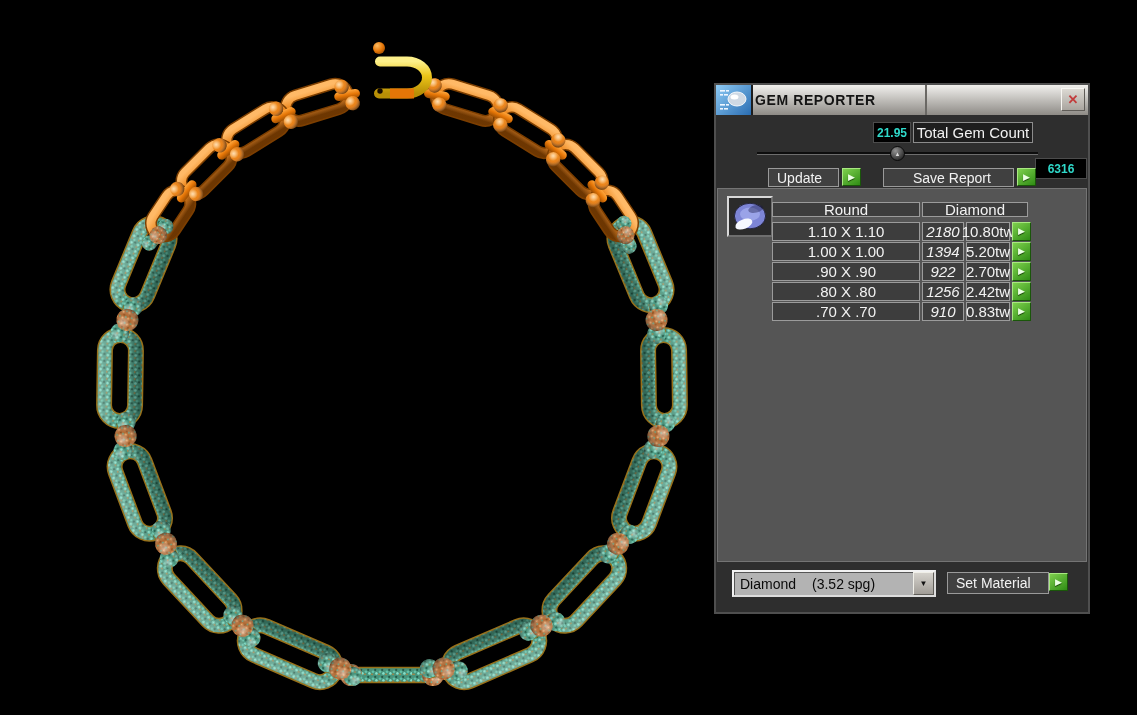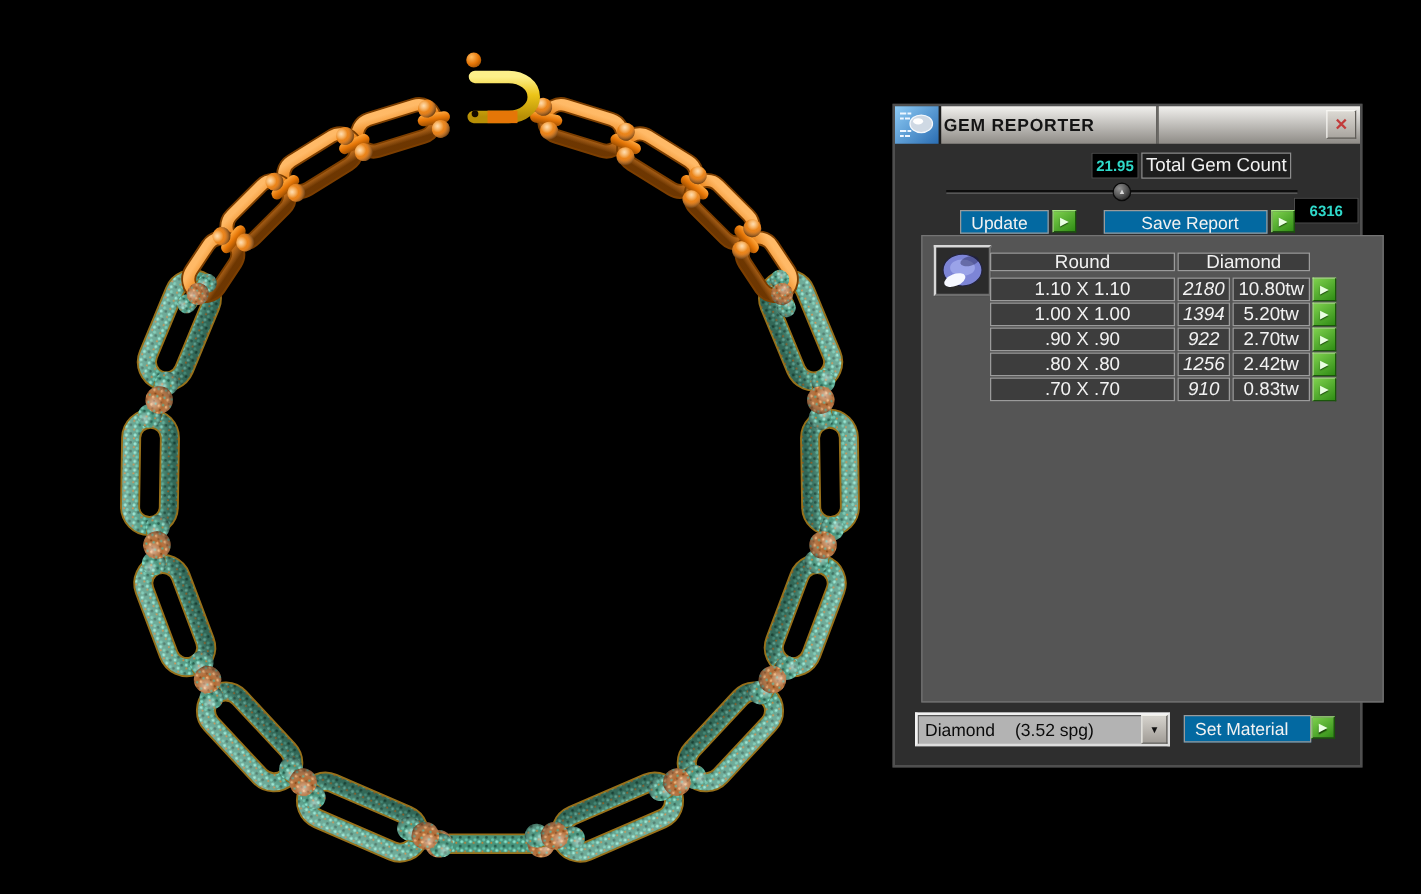--- a/index.html
+++ b/index.html
@@ -30,42 +30,42 @@
   #wlabel{left:1px;top:37px;width:155px;}   #wval{left:157px;top:37px;width:38px;}
   #clabel{left:197px;top:37px;width:120px;} #cval{left:319px;top:37px;width:52px;margin-top:36px;}
 
   .slider-track{position:absolute;left:41px;top:67px;width:281px;height:2px;
                 background:#0d0d0d;border-bottom:1px solid #6e6e6e;cursor:pointer;}
   .slider-handle{position:absolute;left:174px;top:61px;width:15px;height:15px;border-radius:50%;
                  background:radial-gradient(circle at 35% 30%,#939393,#2c2c2c 78%);
                  border:1px solid #0a0a0a;color:#dcdcdc;font-size:6px;
                  display:flex;align-items:center;justify-content:center;cursor:pointer;box-sizing:border-box;}
 
-  .cmd-box{position:absolute;height:19px;background:#0369a1;border:1px solid #9a9a9a;
+  .cmd-box{position:absolute;height:19px;background:#404040;border:1px solid #9a9a9a;
            color:#f2f2f2;font-size:14px;display:flex;align-items:center;padding-left:8px;box-sizing:border-box;}
   #updateBox{left:52px;top:83px;width:71px;}
   #saveBox{left:167px;top:83px;width:131px;padding-left:29px;}
   .gbtn{width:19px;height:18px;background:linear-gradient(145deg,#7ed04e,#2f8c14);
         border:1px solid;border-color:#a9e882 #1a560a #1a560a #a9e882;color:#eaffe2;
         font-size:9px;line-height:1;display:flex;align-items:center;justify-content:center;
         text-shadow:0 1px 1px #143d04;cursor:pointer;padding:0;box-sizing:border-box;}
   #updateGo{position:absolute;left:126px;top:83px;}
   #saveGo{position:absolute;left:301px;top:83px;}
 
   .groupbox{position:absolute;left:1px;top:103px;width:370px;height:374px;
-            background:#555;border:1px solid #747474;box-sizing:border-box;margin-left:20px;}
+            background:#555;border:1px solid #747474;box-sizing:border-box;}
   .gem-icon-btn{position:absolute;left:9px;top:7px;width:46px;height:41px;background:#2b2b2b;
                 border:2px solid;border-color:#d8d8d8 #6e6e6e #6e6e6e #d8d8d8;box-sizing:border-box;
                 cursor:pointer;padding:0;display:flex;align-items:center;justify-content:center;}
   .gtable{position:absolute;left:54px;top:13px;}
   .trow{display:flex;height:19px;margin-bottom:1px;align-items:stretch;}
   .thead{height:15px;margin-bottom:5px;}
   .tcell{background:#3d3d3d;border:1px solid #9b9b9b;box-sizing:border-box;color:#f2f2f2;
          font-size:15px;display:flex;align-items:center;justify-content:center;}
-  .c-size{width:148px;} .c-cnt{width:42px;margin-left:2px;font-style:italic;} .c-wt{width:62px;margin-left:2px;}
+  .c-size{width:148px;} .c-cnt{width:42px;margin-left:2px;font-style:italic;} .c-wt{width:44px;margin-left:2px;}
   .c-dia{width:106px;margin-left:2px;}
   .rowbtn{margin-left:2px;height:auto;}
 
   .combo{position:absolute;left:16px;top:485px;width:204px;height:27px;background:#b3b3b3;
          border:2px solid;border-color:#f2f2f2 #dddddd #dddddd #f2f2f2;box-sizing:border-box;
          box-shadow:inset 1px 1px 0 #555;display:flex;align-items:center;
          font-size:14px;color:#0a0a0a;cursor:pointer;}
   .combo-val{margin-left:6px;} .combo-den{margin-left:16px;}
   .combo-btn{margin-left:auto;width:21px;align-self:stretch;background:linear-gradient(#d5d2cc,#a19d97);
              border:1px solid;border-color:#f0efe8 #5f5d58 #5f5d58 #f0efe8;box-sizing:border-box;

